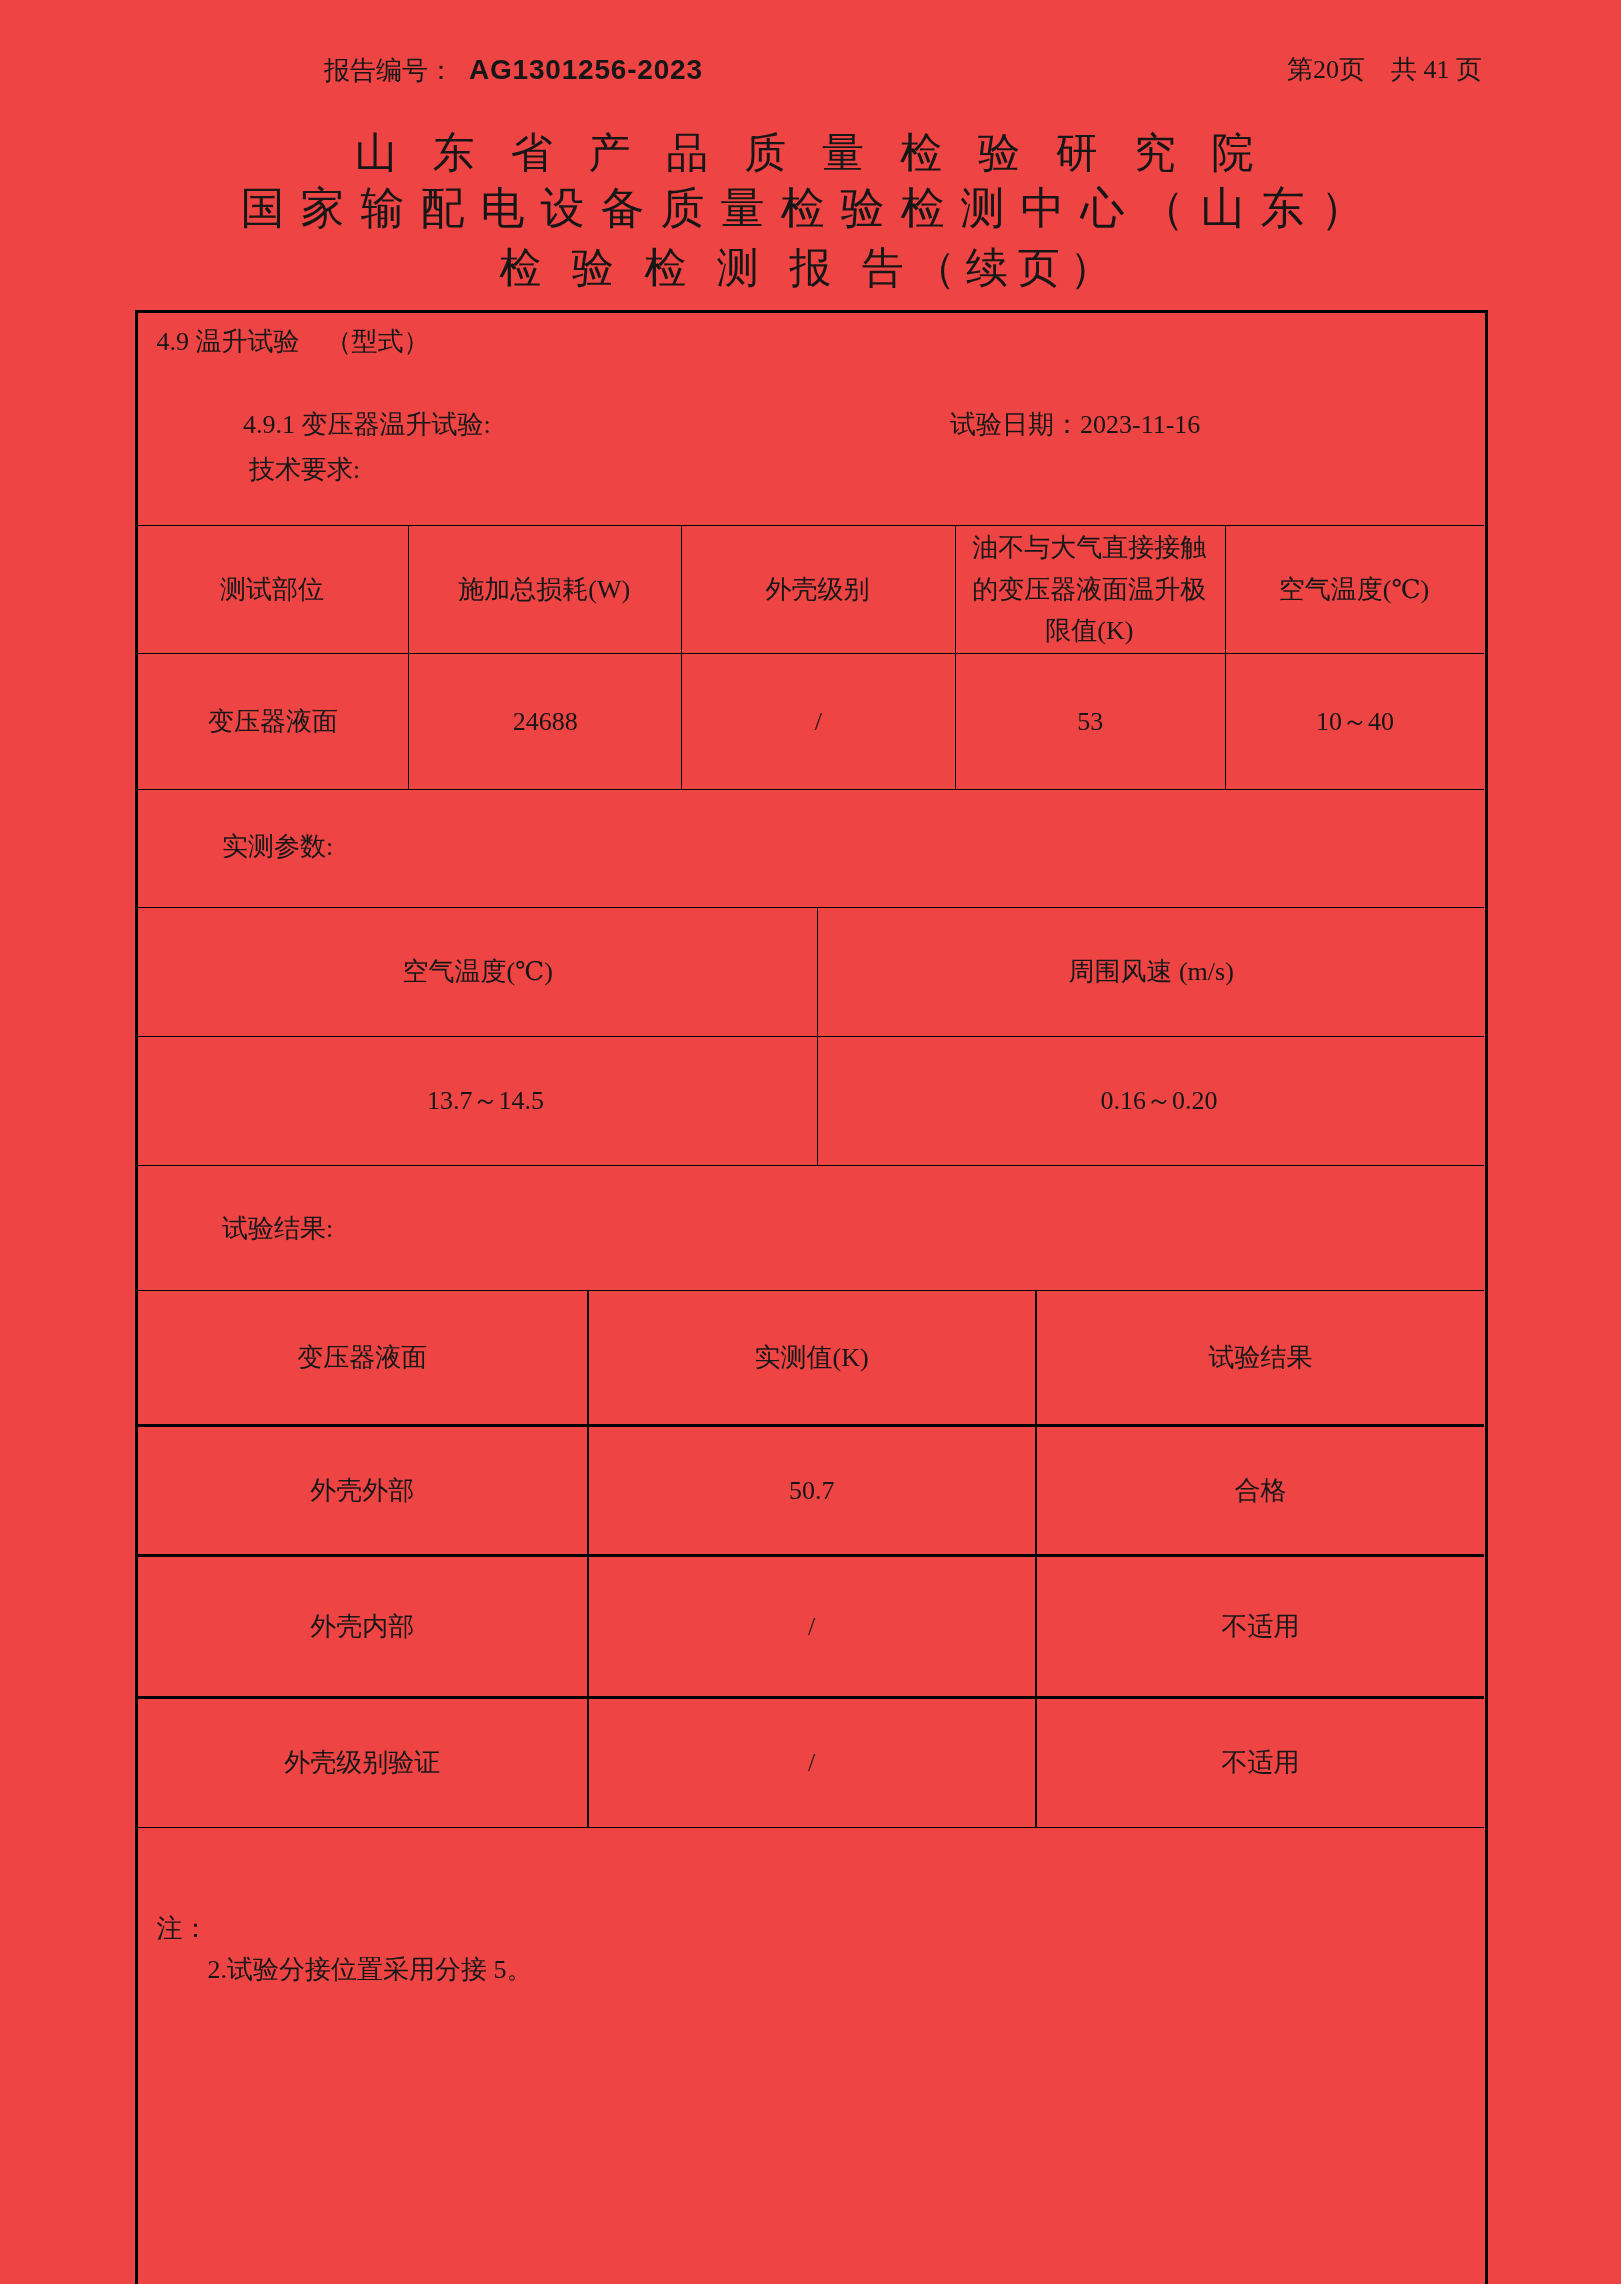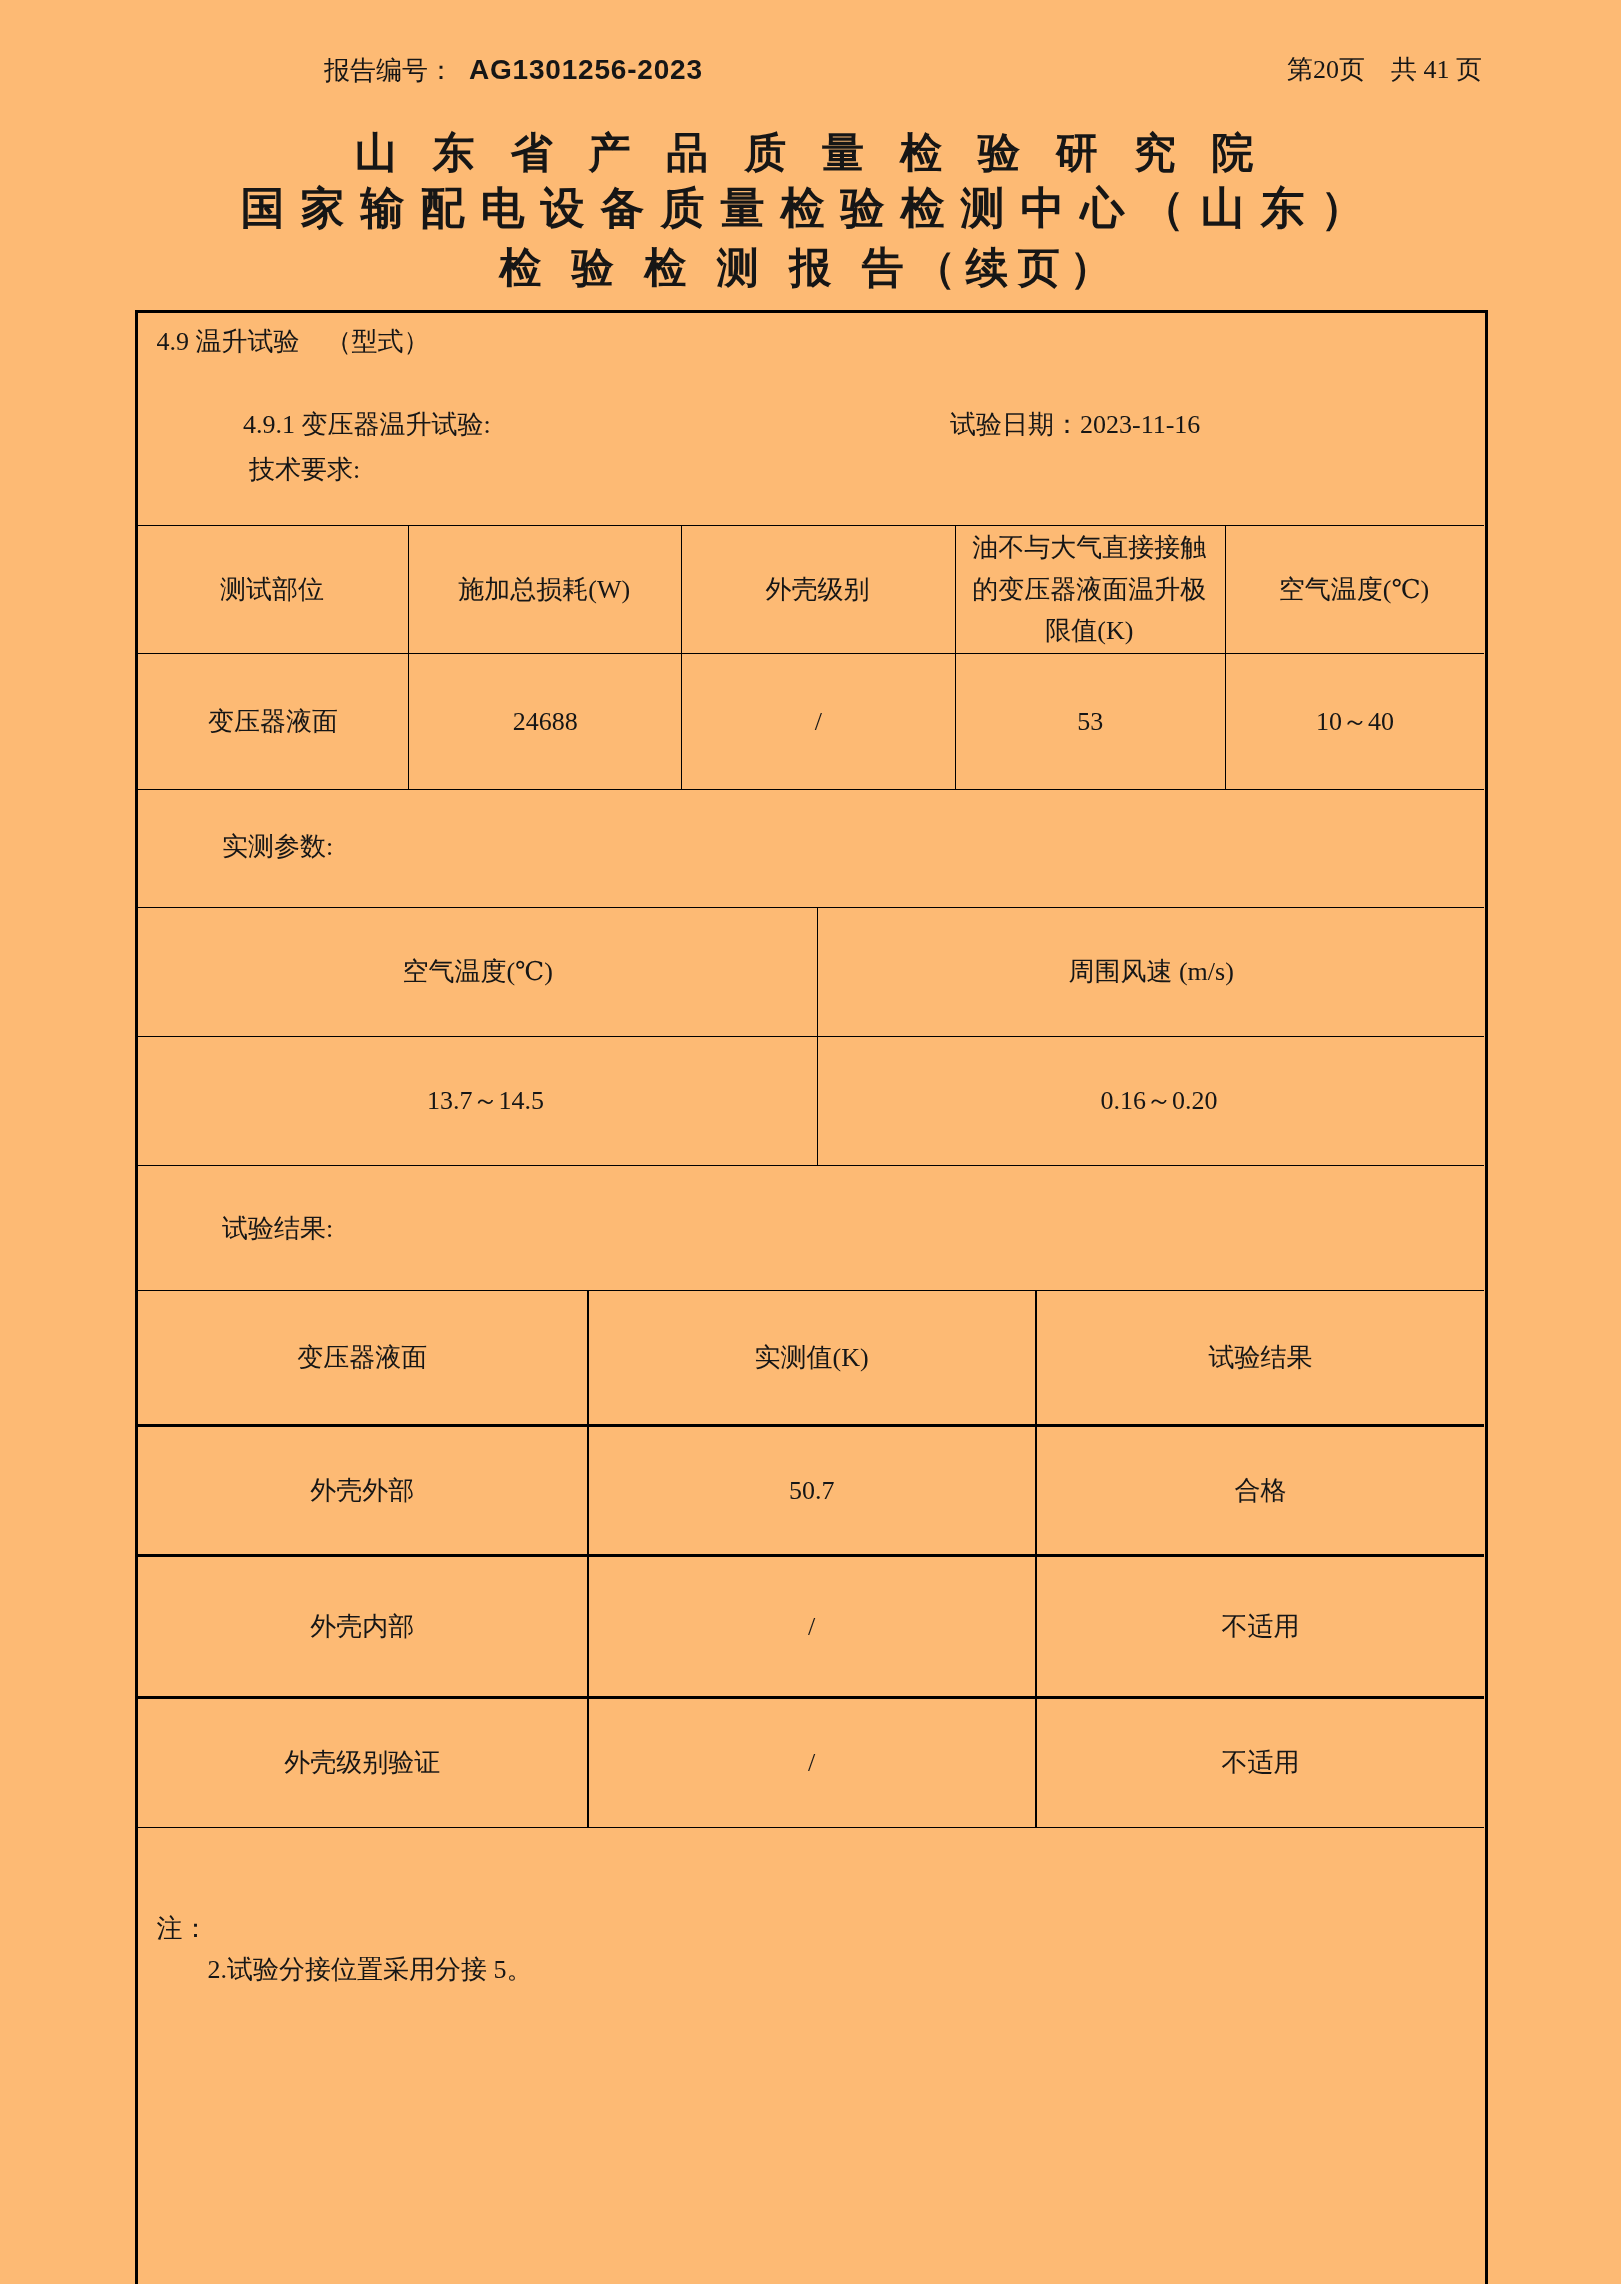--- a/index.html
+++ b/index.html
@@ -1,38 +1,38 @@
 <!DOCTYPE html>
 <html style="font-size:13.5px"><head>
 <meta charset="utf-8">
 <style>
   html,body { margin:0; padding:0; background:#ffffff; }
   .page {
     position:relative;
     width:1621px; height:2284px;
-    background:#fdba74;
+    background:#ef4444;
     color:#161616;
     font-family:"Liberation Serif","DejaVu Serif",serif;
     overflow:hidden;
   }
   
   .meta-left {
     position:absolute; left:324px; top:51px;
     font-size:26px; line-height:37px; white-space:nowrap;
   }
   .report-no {
     font-family:"Liberation Sans","DejaVu Sans",sans-serif;
     font-weight:bold; font-size:28px; margin-left:15px; letter-spacing:0.8px;
   }
   .meta-right {
     position:absolute; right:139px; top:51px;
     font-size:26px; line-height:37px; white-space:nowrap;
   }
   
-  .title { position:absolute; left:0; width:1621px; text-align:center; font-weight:bold; white-space:nowrap; }
+  .title { position:absolute; left:0; width:1621px; text-align:center; font-weight:normal; white-space:nowrap; }
   .title1 { top:125px; font-size:42px; letter-spacing:12.7px; }
   .title2 { top:179px; font-size:44px; letter-spacing:16px; }
   .title3 { top:240px; font-size:42px; letter-spacing:10px; }
   
   .box {
     position:absolute; left:135px; top:310px;
     width:1353px; height:2268px;
     border:3.4px solid #000; border-bottom-width:7.6px;
     box-sizing:border-box;
   }

